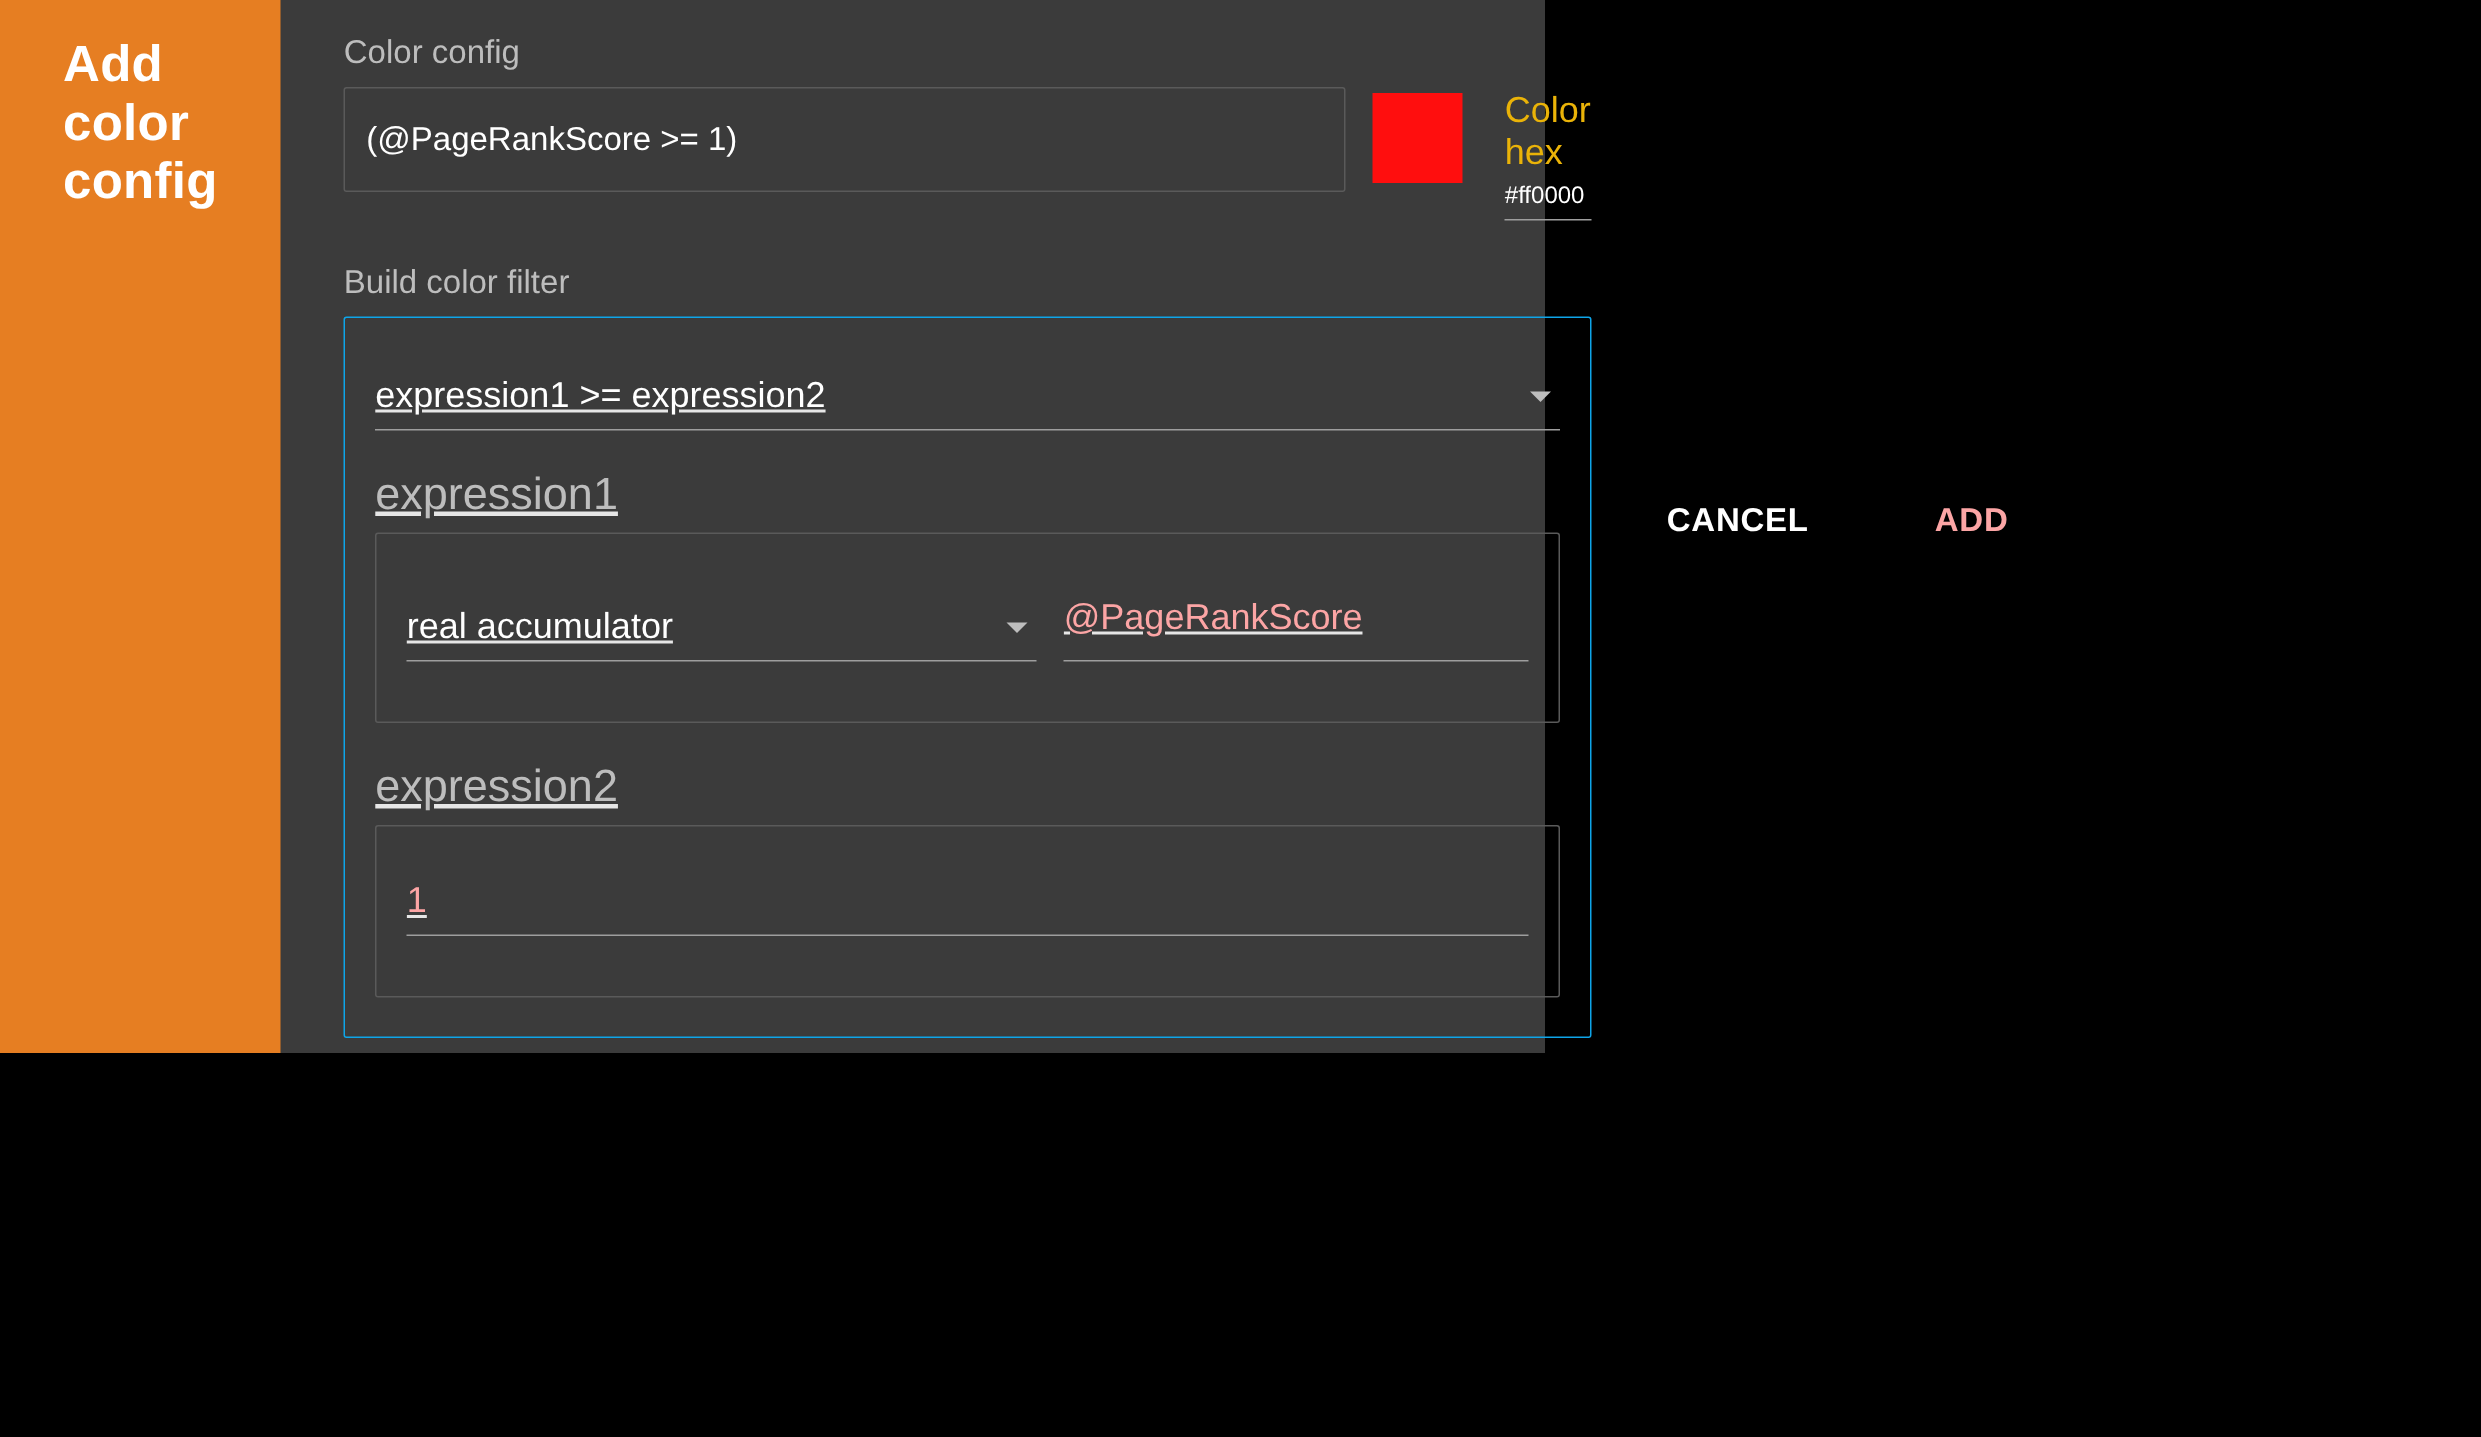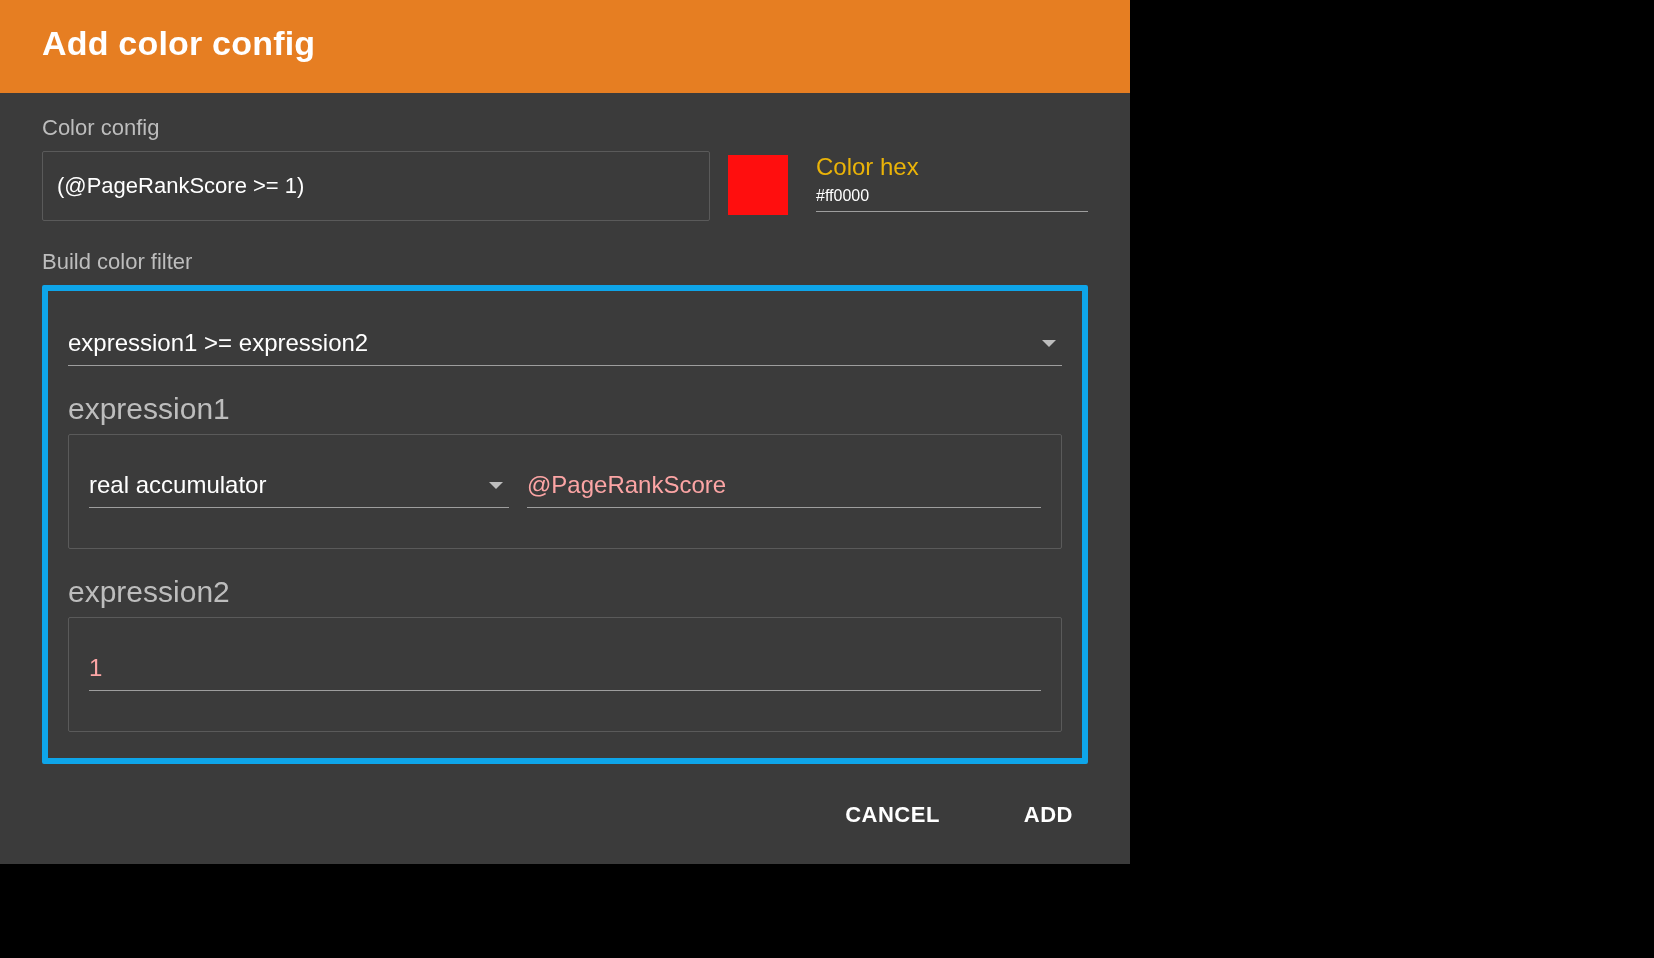--- a/index.html
+++ b/index.html
@@ -5,24 +5,24 @@
   * { box-sizing: border-box; margin: 0; padding: 0; }
   html, body {
     width: 1654px;
     height: 958px;
     background: #000;
     font-family: "Helvetica Neue", Arial, sans-serif;
     color: #e6e6e6;
     overflow: hidden;
   }
   .dialog {
-    width: 1130px;
+    width: 1030px;
     background: #3b3b3b;
     display: flex;
-    flex-direction: column;
+    flex-direction: row;
   }
   .dialog-header {
     background: #e67e22;
     padding: 24px 42px 30px 42px;
   }
   .dialog-title {
     color: #ffffff;
     font-size: 34px;
     font-weight: 600;
     letter-spacing: 0.2px;
@@ -74,23 +74,24 @@
     width: 100%;
     background: transparent;
     border: none;
     border-bottom: 1px solid #9e9e9e;
     color: #fff;
     font-size: 16px;
     padding: 4px 0 6px 0;
     outline: none;
   }
   .builder-panel {
-    border: 6px solid #0ea5e9;
+    border: 1px solid #0ea5e9;
     border-radius: 2px;
     padding: 34px 20px 26px 20px;
+    text-decoration: underline;
   }
   .select-row {
     position: relative;
     border-bottom: 1px solid #9e9e9e;
     padding: 4px 0 8px 0;
     font-size: 24px;
     color: #fff;
     cursor: pointer;
     display: flex;
     align-items: center;
@@ -118,20 +119,21 @@
   }
   .expr-box {
     border: 1px solid #5a5a5a;
     border-radius: 2px;
     padding: 32px 20px 40px 20px;
     display: flex;
     gap: 18px;
   }
   .expr-box .select-row {
     flex: 0 0 420px;
+    margin-top: 12px;
   }
   .text-underline-input {
     flex: 1;
     background: transparent;
     border: none;
     border-bottom: 1px solid #9e9e9e;
     color: #fca5a5;
     font-size: 24px;
     padding: 4px 0 8px 0;
     outline: none;
@@ -146,21 +148,21 @@
     background: transparent;
     border: none;
     font-size: 22px;
     font-weight: 600;
     letter-spacing: 0.5px;
     cursor: pointer;
     padding: 6px 8px;
     font-family: inherit;
   }
   .btn-cancel { color: #ffffff; }
-  .btn-add { color: #ffffff; }
+  .btn-add { color: #fca5a5; }
 </style>
 </head>
 <body>
 
 <div class="dialog">
   <div class="dialog-header">
     <div class="dialog-title">Add color config</div>
   </div>
 
   <div class="dialog-body">

